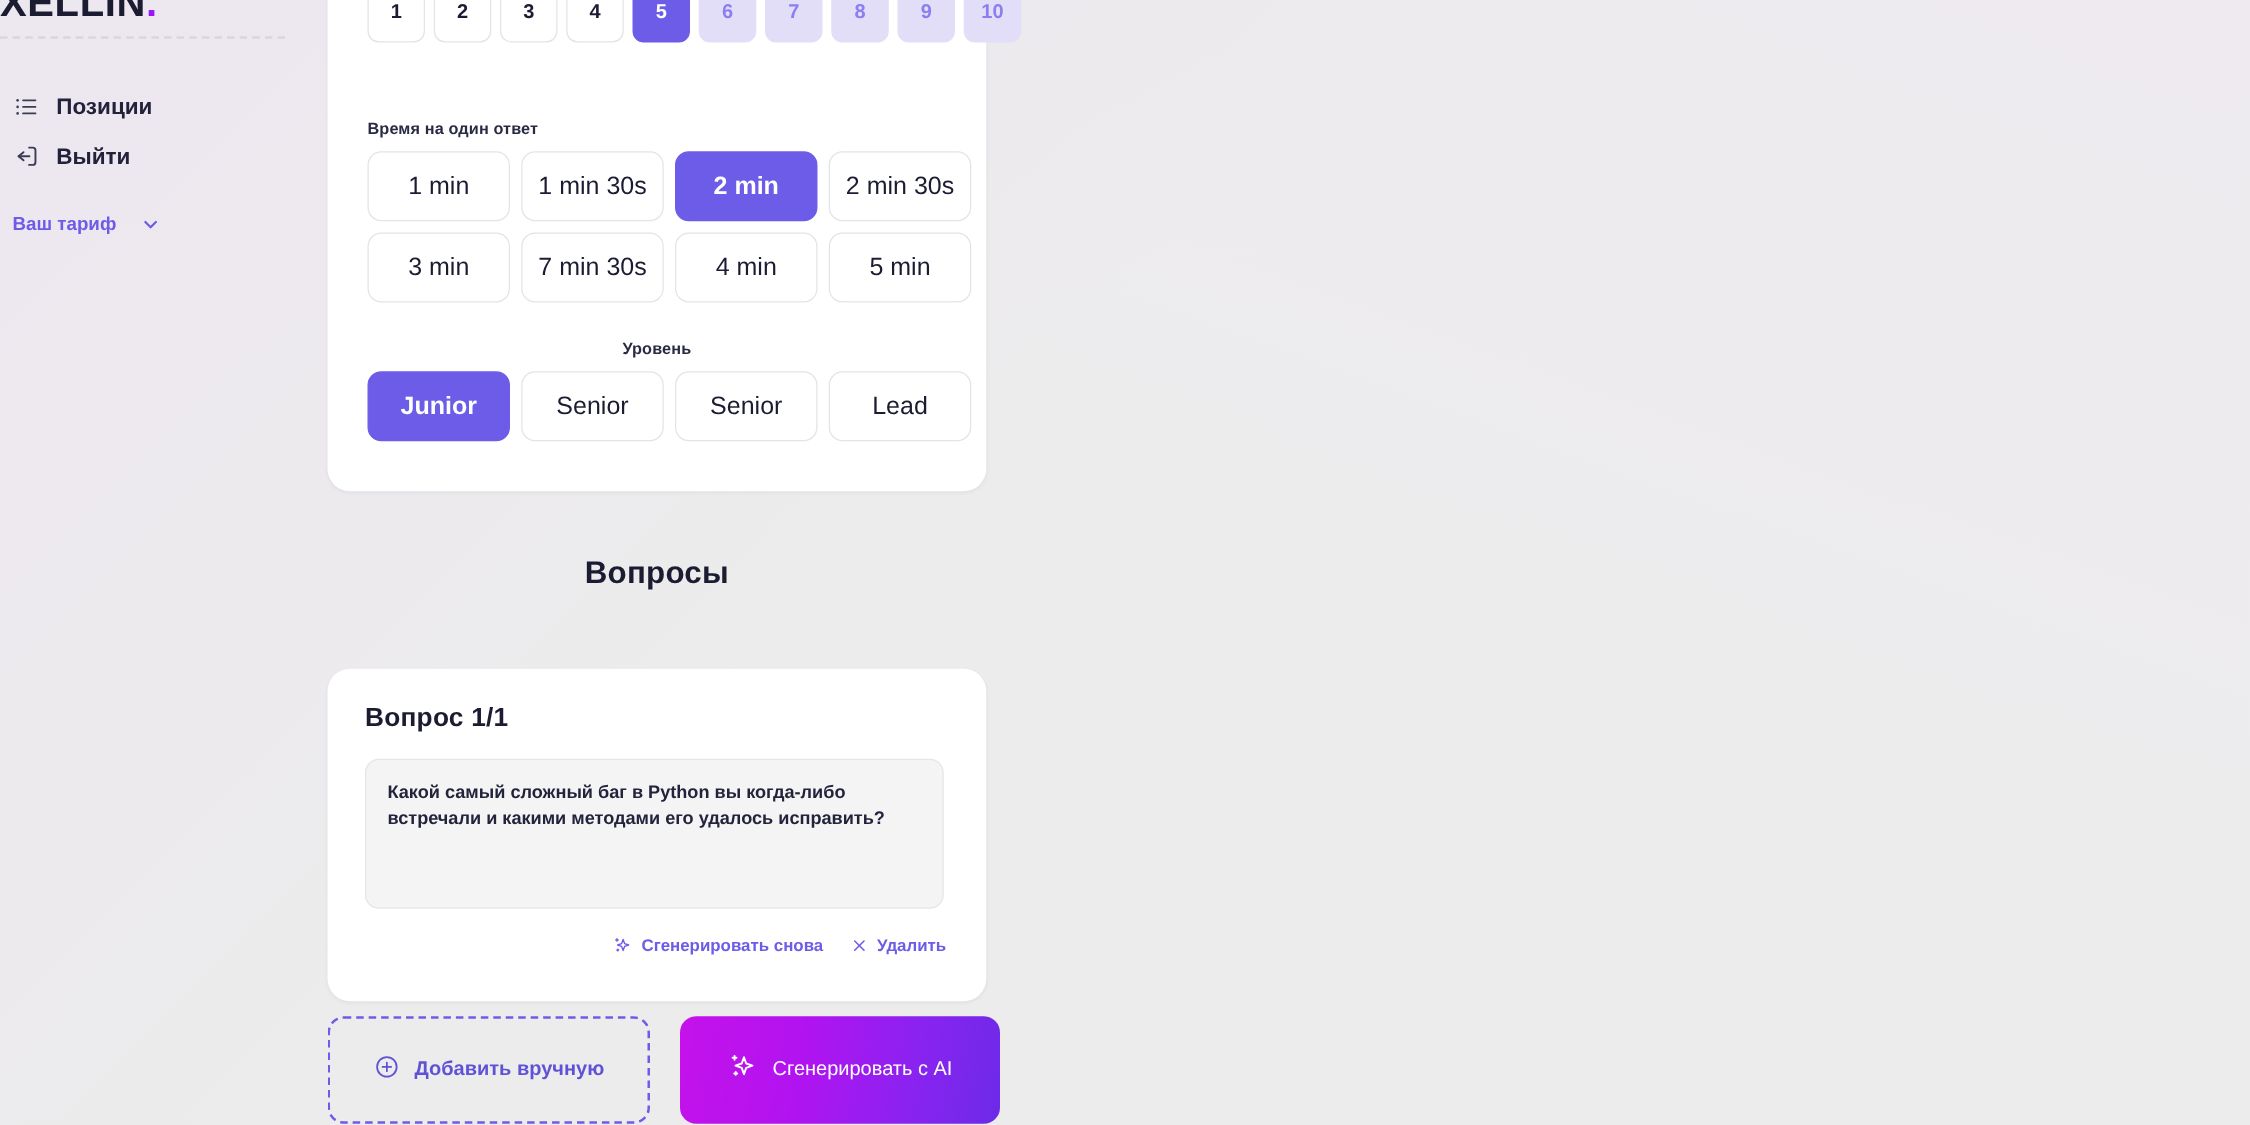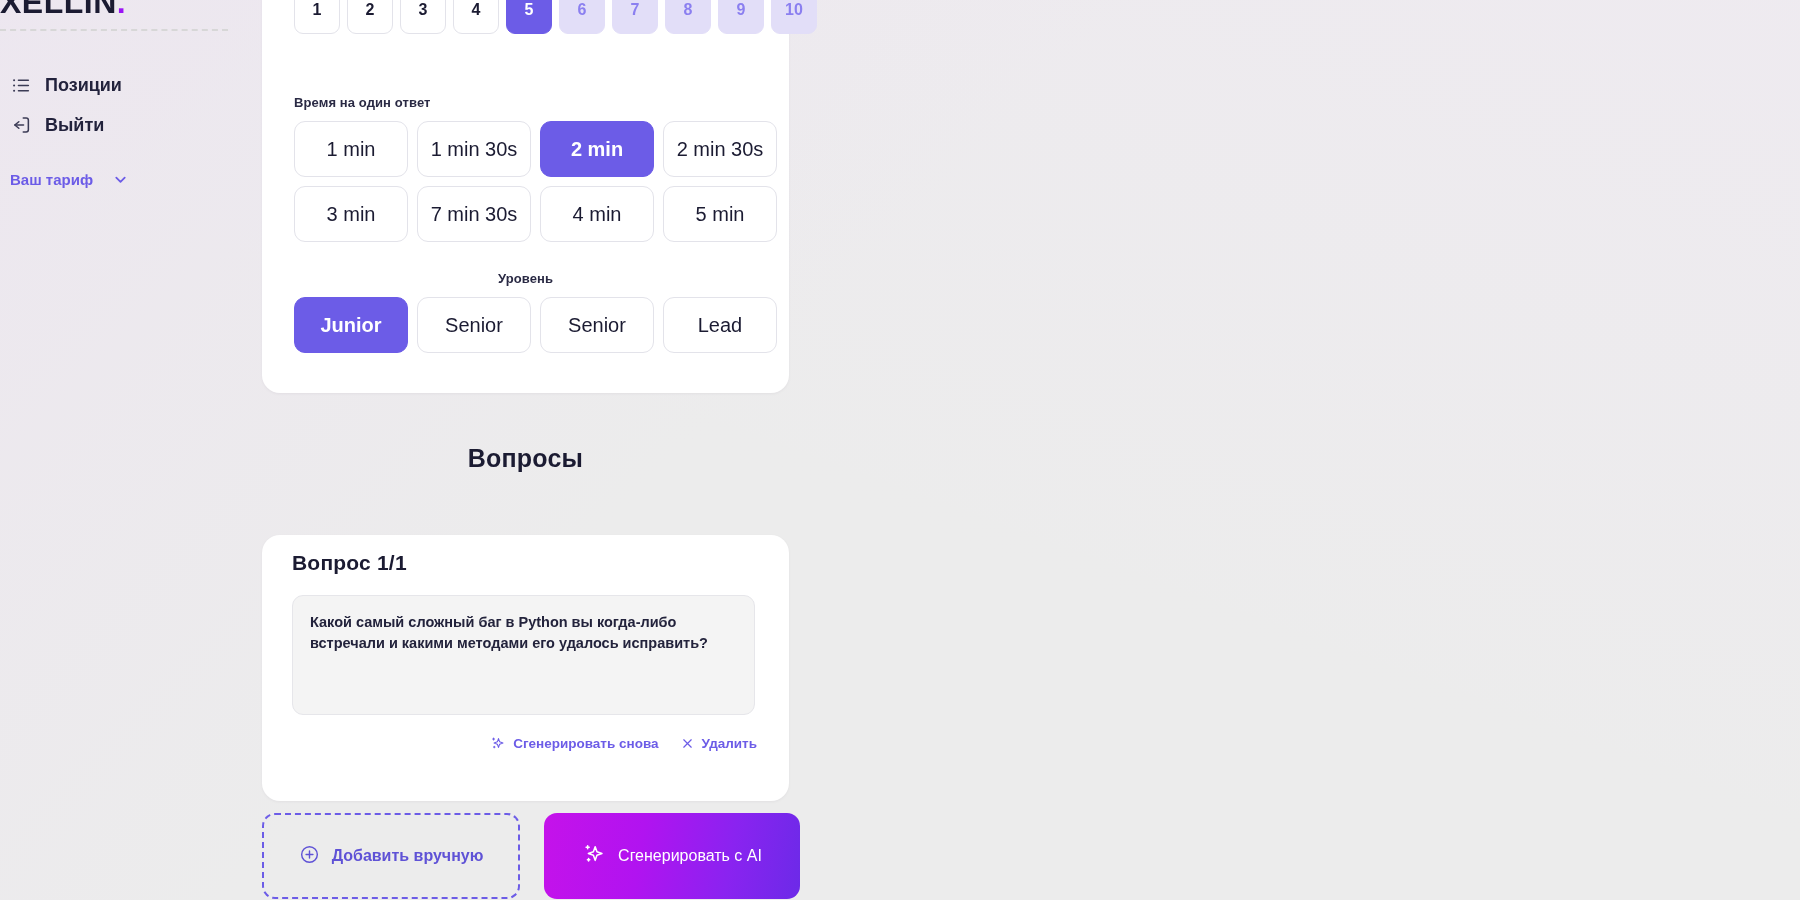--- a/index.html
+++ b/index.html
@@ -224,21 +224,21 @@
   
   .question-card {
     position: absolute;
     left: 0px;
     top: 535px;
     width: 527px;
     height: 266px;
     background: #ffffff;
     border-radius: 18px;
     box-shadow: 0 1px 3px rgba(30,20,60,0.05);
-    padding: 16px 30px 0 30px;
+    padding: 28px 30px 0 30px;
   }
   .question-title {
     font-size: 21px;
     font-weight: 800;
     color: #1b1b32;
     margin-bottom: 20px;
     letter-spacing: 0.2px;
   }
   .question-box {
     width: 463px;

